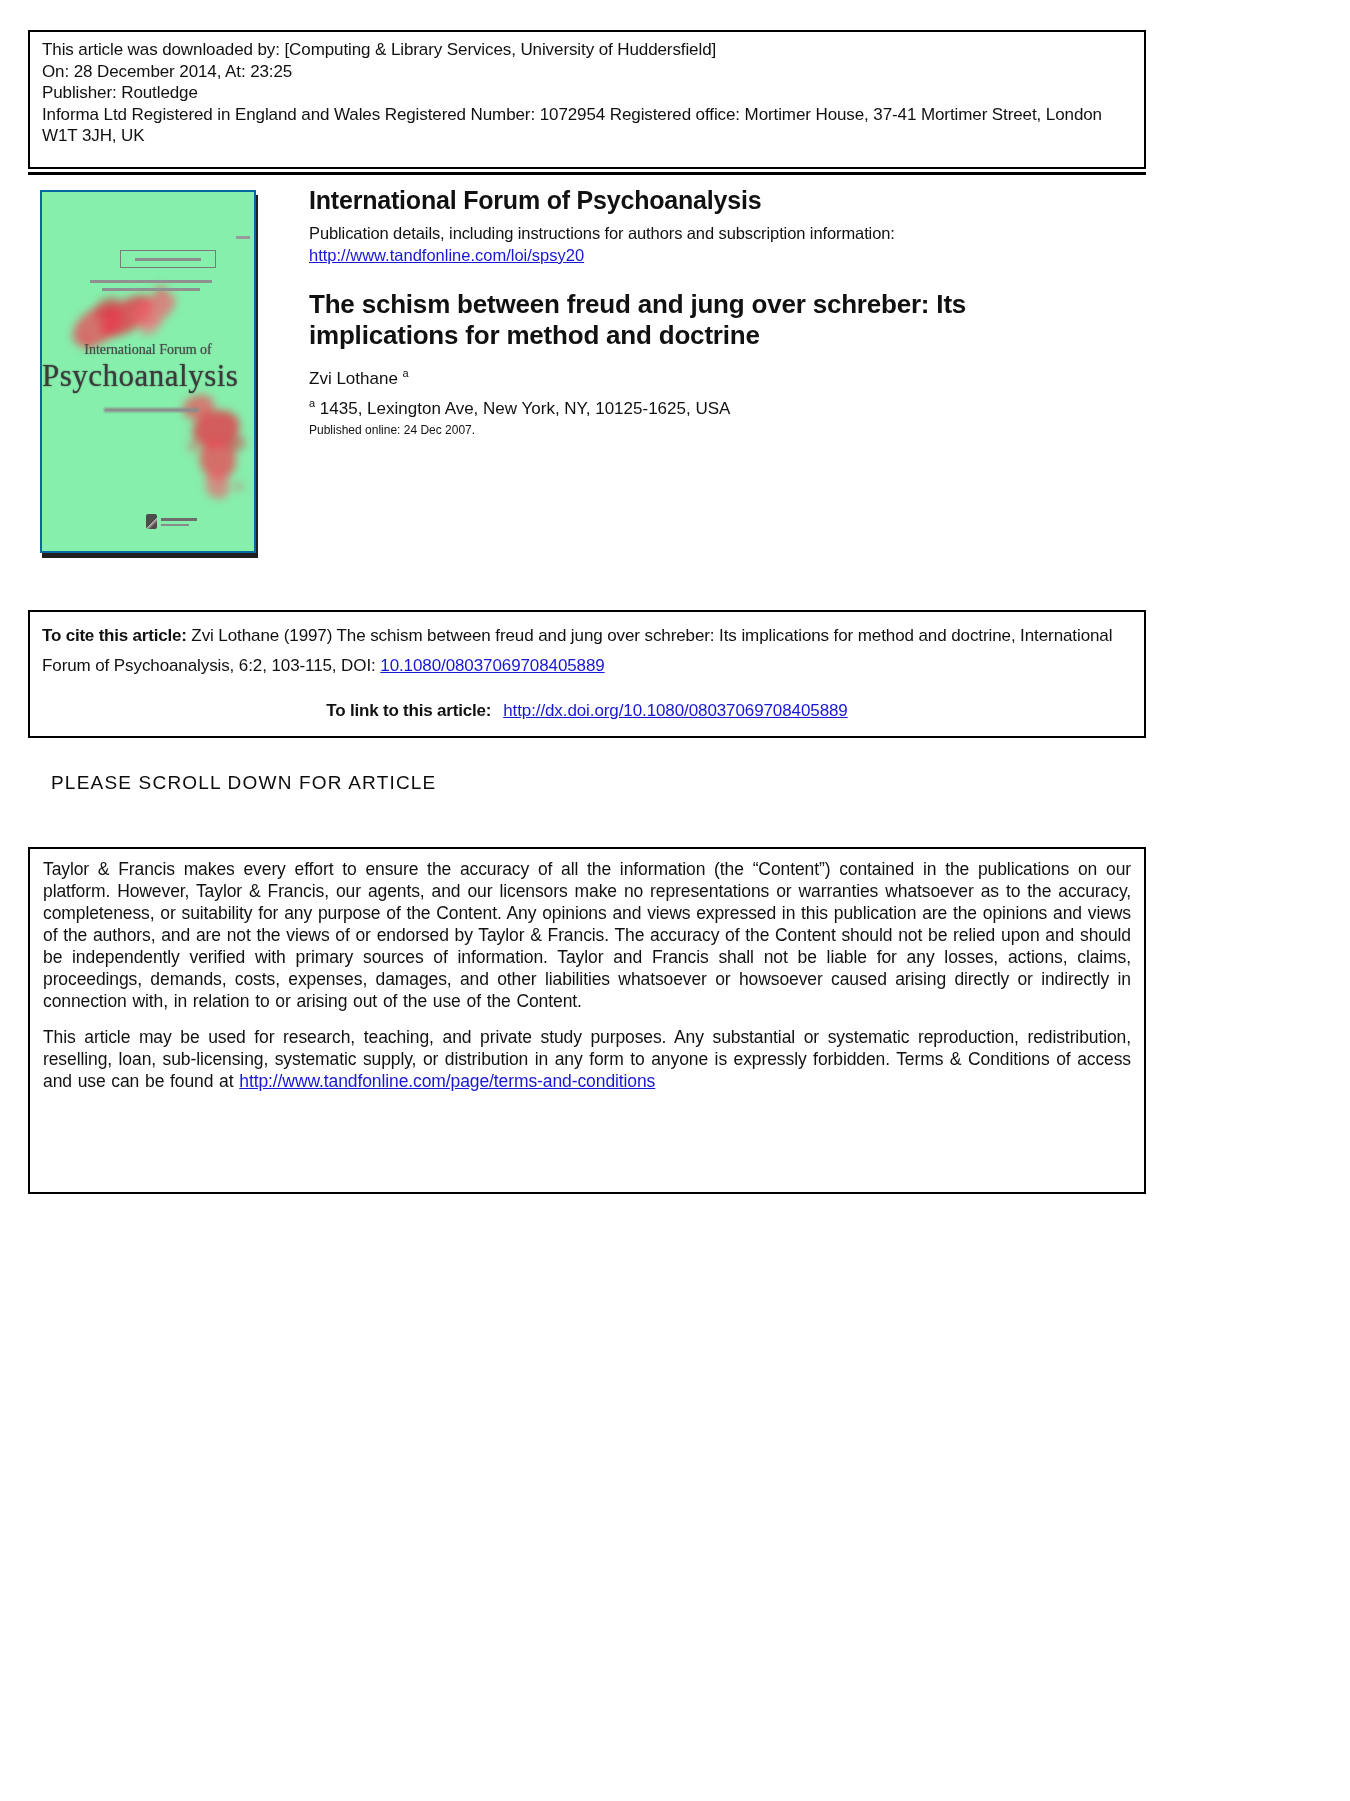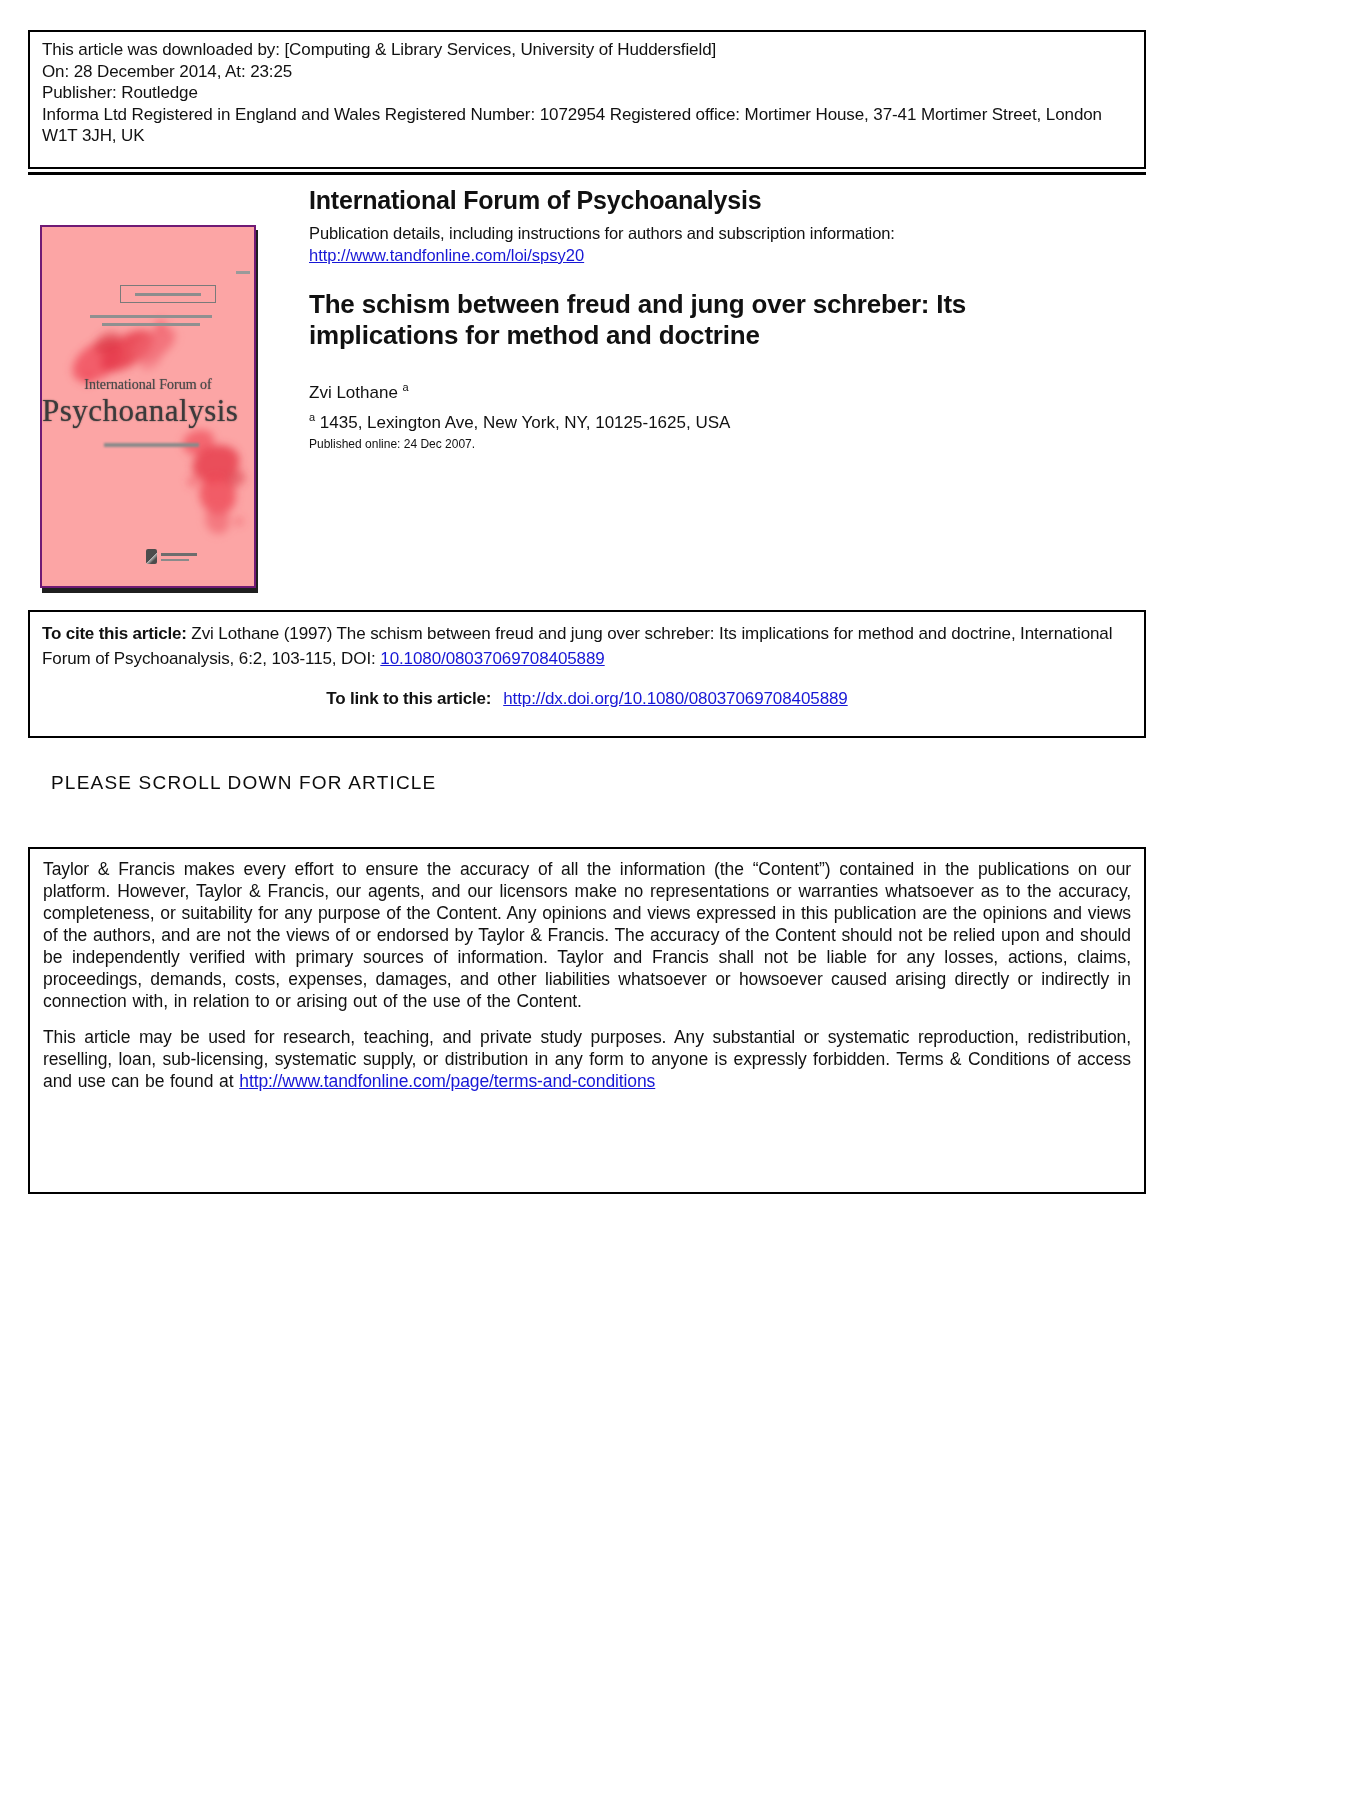--- a/index.html
+++ b/index.html
@@ -14,23 +14,23 @@
     font-size: 17px; line-height: 21.5px; letter-spacing: -0.1px;
   }
   .divider {
     position: absolute; left: 28px; top: 172px; width: 1118px; height: 3px; background: #000;
   }
 
   
   .journal-row { position: absolute; left: 40px; top: 190px; display: flex; }
 
   .cover {
-    position: relative; width: 216px; height: 363px; background: #fca5a5;
-    border: 2px solid #701a75; box-shadow: 2px 5px 0 rgba(12,12,12,0.92);
-    overflow: hidden; flex: 0 0 auto; margin-top: 35px;
+    position: relative; width: 216px; height: 363px; background: #86efac;
+    border: 2px solid #0369a1; box-shadow: 2px 5px 0 rgba(12,12,12,0.92);
+    overflow: hidden; flex: 0 0 auto;
   }
   .cover-blobs { position: absolute; left: 0; top: 0; }
   .cover-corner-mark { position: absolute; right: 4px; top: 44px; width: 14px; height: 3px; background: #9a9a9a; filter: blur(0.6px); }
   .cover-volbox {
     position: absolute; left: 78px; top: 58px; width: 96px; height: 18px;
     border: 1px solid #7a7a7a; display: flex; align-items: center; justify-content: center;
   }
   .cover-volbox .ln { width: 70%; height: 3px; background: #8d8d8d; filter: blur(0.7px); }
   .cover-subline1 { position: absolute; left: 48px; top: 88px; width: 122px; height: 3px; background: #909090; filter: blur(0.7px); }
   .cover-subline2 { position: absolute; left: 60px; top: 96px; width: 98px; height: 3px; background: #909090; filter: blur(0.7px); }
@@ -53,29 +53,29 @@
   .rl-lines { display: flex; flex-direction: column; gap: 3px; }
   .rl-lines .l1 { width: 36px; height: 3px; background: #6d6d6d; filter: blur(0.5px); }
   .rl-lines .l2 { width: 28px; height: 2px; background: #8a8a8a; filter: blur(0.5px); }
 
   .journal-info { margin-left: 53px; padding-top: 0px; width: 800px; }
   .journal-title { font-size: 25px; font-weight: bold; letter-spacing: -0.2px; margin-top: -4px; }
   .journal-sub { font-size: 16.5px; margin-top: 9px; letter-spacing: -0.1px; }
   a.lnk { color: var(--link, #1717d6); text-decoration: underline; cursor: pointer; }
   .journal-url { font-size: 16.5px; margin-top: 3px; }
   .article-title { font-size: 26px; font-weight: bold; line-height: 31px; margin-top: 24px; width: 760px; letter-spacing: -0.2px; }
-  .author-line { font-size: 17px; margin-top: 32px; }
+  .author-line { font-size: 17px; margin-top: 18px; }
   sup { font-size: 11px; vertical-align: super; line-height: 0; }
   .affil-line { font-size: 17px; margin-top: 10px; }
   .published-line { font-size: 12px; margin-top: 4px; }
 
   
   .citation-box {
     position: absolute; left: 28px; top: 610px; width: 1118px; height: 128px;
-    border: 2px solid #000; padding: 9px 12px; font-size: 17px; line-height: 25px;
+    border: 2px solid #000; padding: 9px 12px; font-size: 17px; line-height: 30px;
     letter-spacing: -0.1px;
   }
   .citation-box .p2 { margin-top: 15px; text-align: center; }
   .citation-box b { letter-spacing: -0.2px; }
   .linkgap { margin-left: 12px; }
 
   
   .scroll-notice {
     position: absolute; left: 40px; top: 772px; font-size: 19px; letter-spacing: 1.2px; color: #0c0c0c; margin-left: 11px;
   }

